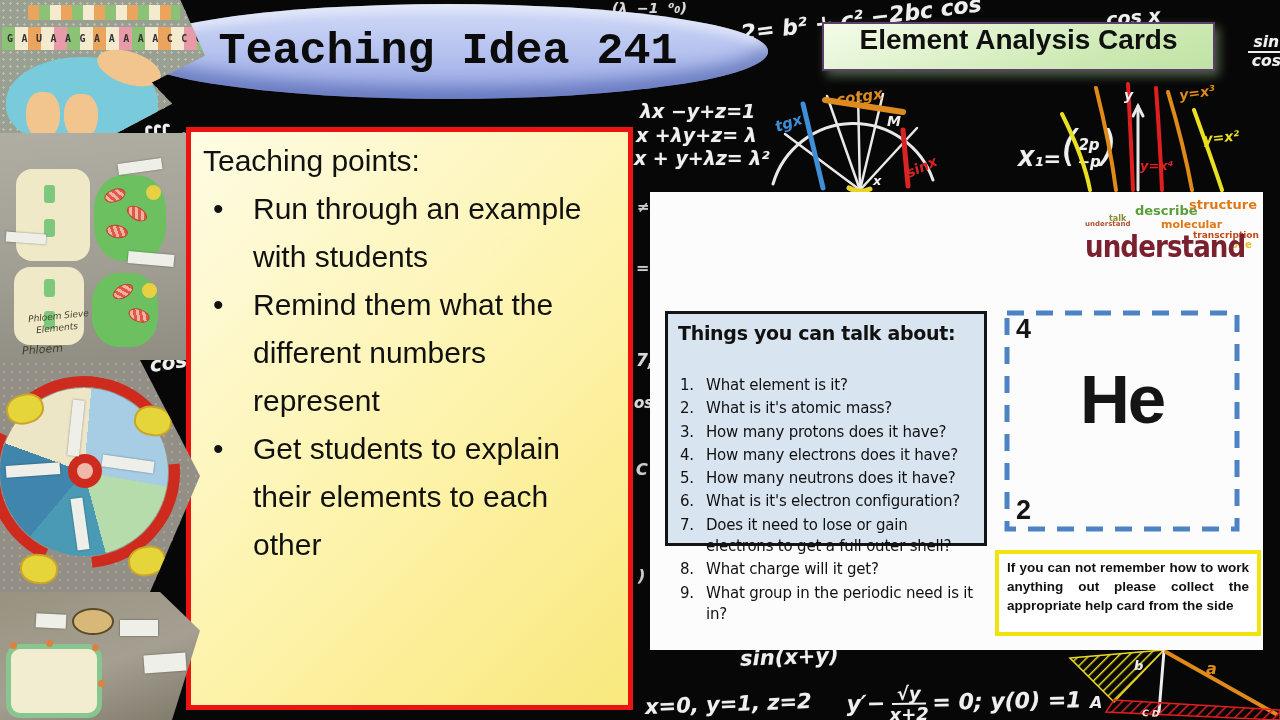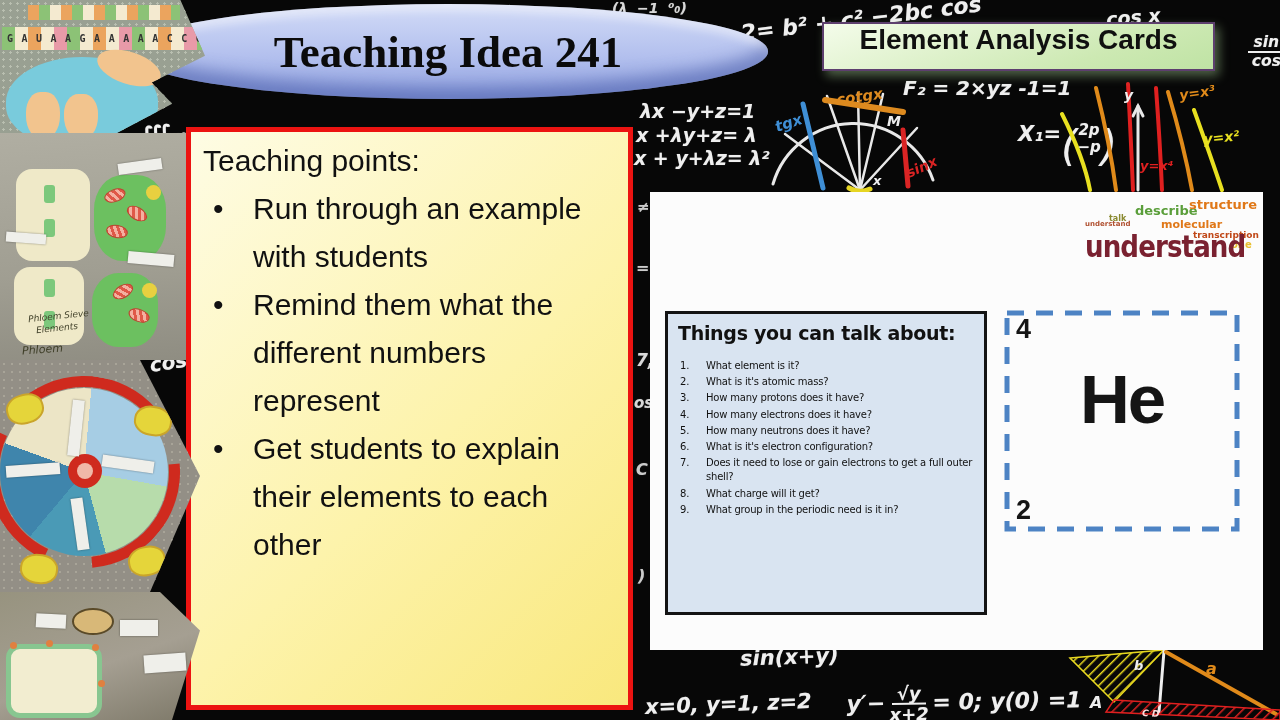--- a/index.html
+++ b/index.html
@@ -12,46 +12,46 @@
   .frac{display:inline-flex;flex-direction:column;align-items:center;vertical-align:middle;
         font-size:.82em;line-height:1.08;margin:0 4px}
   .frac .ft{border-bottom:2px solid #efefef;padding:0 5px}
   .dg{position:absolute;z-index:1}
   .dg text{font-family:"DejaVu Sans",sans-serif;font-style:italic;font-weight:bold}
   
   .banner{position:absolute;left:128px;top:4px;width:640px;height:95px;border-radius:50%;
           background:linear-gradient(180deg,#d2dbf7 0%,#b3c0ee 55%,#93a4e2 100%);
           box-shadow:inset 0 -12px 16px rgba(60,80,160,.5),inset 0 6px 10px rgba(255,255,255,.55);
           display:flex;align-items:center;justify-content:center;z-index:2}
-  .banner-text{font-family:Liberation Serif, serif;font-weight:bold;font-size:45px;color:#0b0b0b}
+  .banner-text{font-family:Liberation Mono, monospace;font-weight:bold;font-size:45px;color:#0b0b0b}
   
   .tag{position:absolute;left:822px;top:22px;width:393px;height:49px;z-index:2;
        background:linear-gradient(160deg,#f4fcea,#cde9b3 70%,#bfe3a4);
        border:2px solid #5d3f6e;box-shadow:4px 5px 10px rgba(190,235,170,.4);
        display:flex;align-items:flex-start;justify-content:center;
        font-weight:bold;font-size:28px;color:#101010}
   
   .tp{position:absolute;left:186px;top:127px;width:447px;height:583px;z-index:2;
       background:linear-gradient(135deg,#fefce4 0%,#fdf3ab 55%,#f9e87d 100%);
       border:5px solid #ec1311;padding:5px 12px;color:#111;
       font-size:30px;line-height:1.6}
   .tp-list{list-style:none}
   .tp-list li{position:relative;padding-left:50px}
   .tp-list li::before{content:"•";position:absolute;left:10px}
   
   .panel{position:absolute;left:650px;top:192px;width:613px;height:458px;background:#fcfcfc;z-index:2}
   .panel-heading{position:absolute;left:12px;top:16px;font-family:"DejaVu Sans",sans-serif;
       font-weight:bold;font-size:28px;letter-spacing:-1px;color:#2fae4e}
   .cloud{position:absolute;right:4px;top:5px;width:174px;height:82px}
   .cloud span{position:absolute;font-family:"DejaVu Sans",sans-serif;font-weight:bold;white-space:pre}
-  .talk{position:absolute;left:15px;top:119px;width:322px;height:304px;background:#d9e4f1;
+  .talk{position:absolute;left:15px;top:119px;width:322px;height:235px;background:#d9e4f1;
         border:3px solid #141414;padding:8px 8px 6px 10px;color:#111}
   .talk-title{font-family:"DejaVu Sans",sans-serif;font-weight:bold;font-size:19px;letter-spacing:-.3px}
-  .talk-list{list-style:none;counter-reset:q;margin-top:15px;
-             font-family:"DejaVu Sans",sans-serif;font-size:10px;line-height:1.42;letter-spacing:-.2px}
+  .talk-list{list-style:none;counter-reset:q;margin-top:31px;
+             font-family:"DejaVu Sans",sans-serif;font-size:15px;line-height:1.42;letter-spacing:-.2px}
   .talk-list li{counter-increment:q;position:relative;padding-left:28px;margin-bottom:2px}
   .talk-list li::before{content:counter(q) ".";position:absolute;left:2px}
   .ecard{position:absolute;left:352px;top:116px;width:240px;height:226px;color:#151515}
   .ecard svg{position:absolute;left:0;top:0}
   .ecard .mass{position:absolute;left:14px;top:6px;font-size:27px;font-weight:bold}
   .ecard .num{position:absolute;left:14px;bottom:8px;font-size:27px;font-weight:bold}
   .ecard .sym{position:absolute;left:0;top:52px;width:100%;text-align:center;
               font-size:69px;font-weight:bold;letter-spacing:-2px}
   .note{position:absolute;left:345px;top:358px;width:266px;height:86px;background:#fff;
         border:4px solid #f2e30e;padding:5px 8px;font-size:13.5px;line-height:1.4;
@@ -103,25 +103,24 @@
 <body>
 
 <div class="slide">
 
   <span class="ck" style="left:612px;top:0;font-size:14px;opacity:.9">(λ  −1  ⁰₀)</span>
   <span class="ck" style="left:740px;top:6px;font-size:22px;transform:rotate(-7deg)">2= b² + c² −2bc cos</span>
   <span class="ck" style="left:1106px;top:6px;font-size:19px;transform:rotate(-5deg)">cos x</span>
   <div class="ck" style="left:1218px;top:12px;font-size:19px">
     <span class="frac"><span class="ft">sin x</span><span>cos x</span></span>
   </div>
-  <span class="ck" style="left:903px;top:76px;font-size:20px">F₂ = 2×yz -1=1</span>
   <span class="ck" style="left:640px;top:100px;font-size:19px">λx −y+z=1</span>
   <span class="ck" style="left:636px;top:124px;font-size:19px">x +λy+z= λ</span>
   <span class="ck" style="left:634px;top:147px;font-size:19px">x + y+λz= λ²</span>
-  <div class="ck" style="left:1018px;top:122px;font-size:21px;display:flex;align-items:flex-start">
+  <div class="ck" style="left:1018px;top:122px;font-size:21px;display:flex;align-items:flex-end">
     <span>X₁=</span><span style="font-size:42px;font-weight:400">(</span><span style="display:inline-block;font-size:15px;line-height:1.15;text-align:center"><span style="display:block">2p</span><span style="display:block">−p</span></span><span style="font-size:42px;font-weight:400">)</span>
   </div>
 
   <span class="ck" style="left:140px;top:120px;font-size:24px;transform:rotate(-6deg)">∭ₘ</span>
   <span class="ck" style="left:126px;top:352px;font-size:20px;transform:rotate(-8deg)">+ cos</span>
   <span class="ck" style="left:122px;top:640px;font-size:24px;transform:rotate(-5deg)">anx</span>
   <span class="ck" style="left:637px;top:198px;font-size:15px;opacity:.85">≠</span>
   <span class="ck" style="left:636px;top:258px;font-size:16px;opacity:.85">=</span>
   <span class="ck" style="left:636px;top:350px;font-size:17px;opacity:.9">7,</span>
   <span class="ck" style="left:634px;top:394px;font-size:15px;opacity:.9">os</span>
@@ -239,20 +238,23 @@
 
     <div class="ecard">
       <svg width="240" height="226">
         <rect x="5" y="5" width="230" height="216" fill="none" stroke="#4d83c4" stroke-width="5" stroke-dasharray="17 12"></rect>
       </svg>
       <span class="mass">4</span>
       <span class="sym">He</span>
       <span class="num">2</span>
     </div>
 
+    <div class="note">
+      <span>If you can not remember how to work anything out please collect the appropriate help card from the side</span>
+    </div>
   </div>
 
   <div class="photo p1 speck">
     <div class="chiplets"></div>
     <div class="letters">GAUAAGAAAAACCGT</div>
     <div class="bluepaper"></div>
     <div class="peach" style="left:26px;top:92px;width:34px;height:48px"></div>
     <div class="peach" style="left:64px;top:94px;width:34px;height:46px"></div>
     <div class="peach" style="left:96px;top:52px;width:66px;height:32px;border-radius:50%;transform:rotate(18deg)"></div>
   </div>

